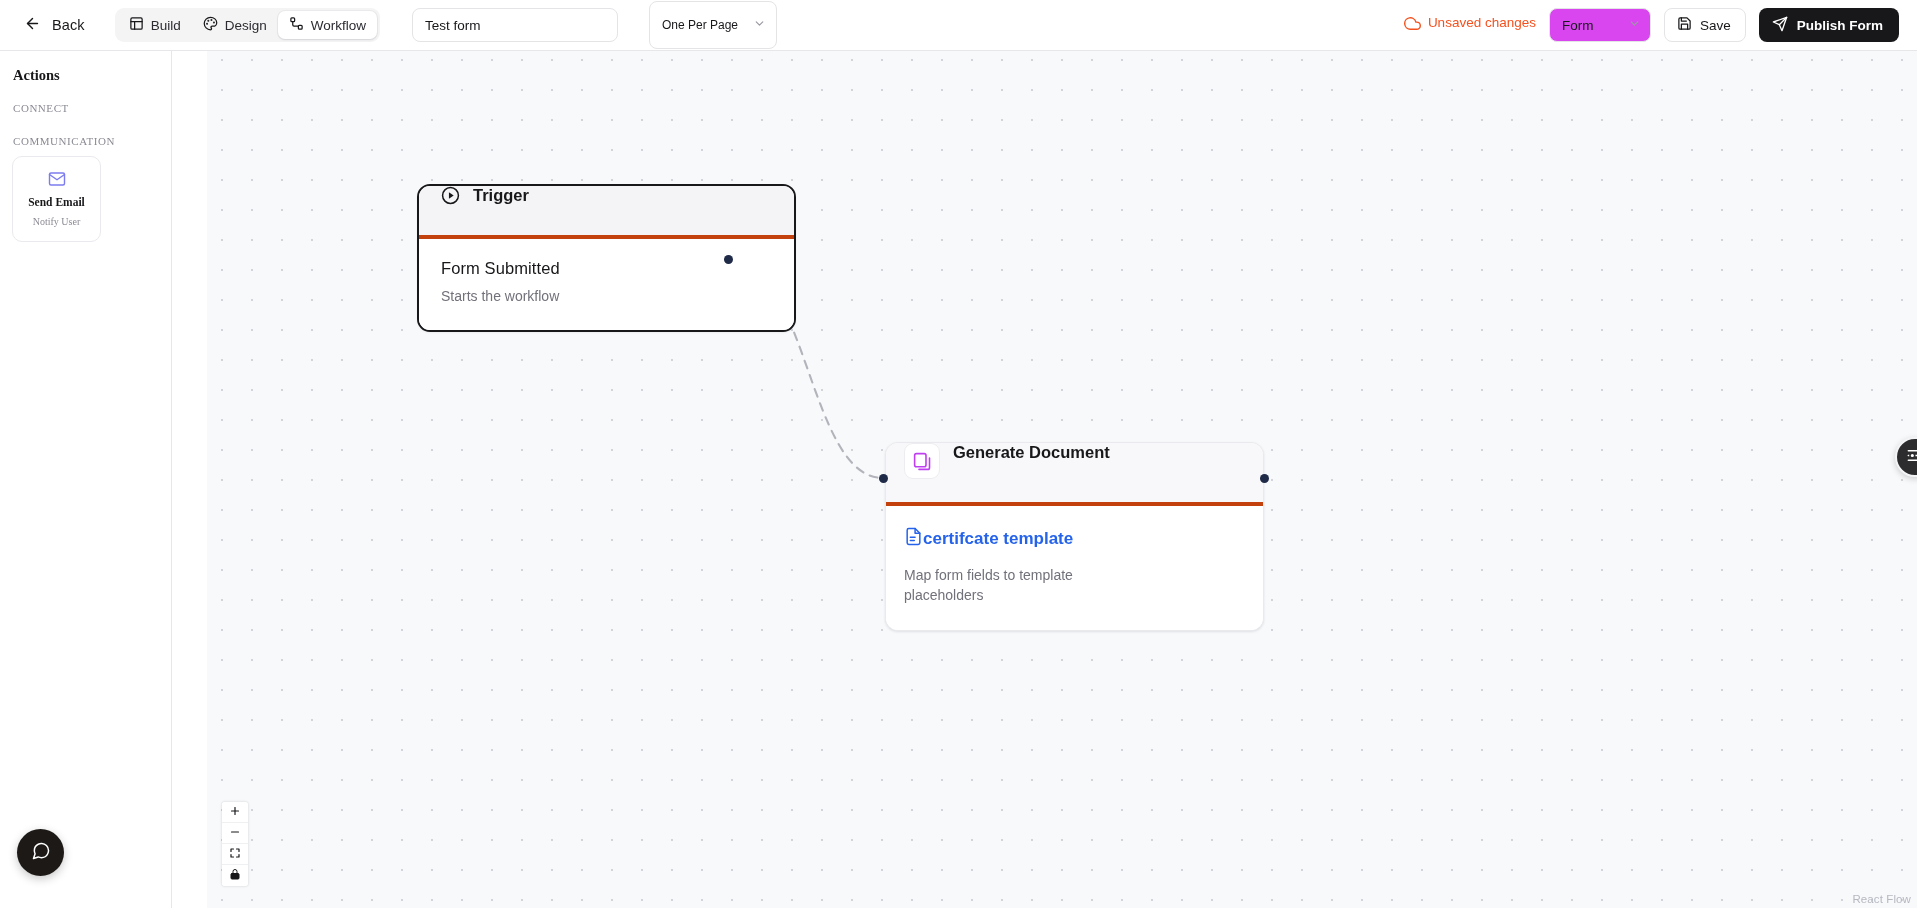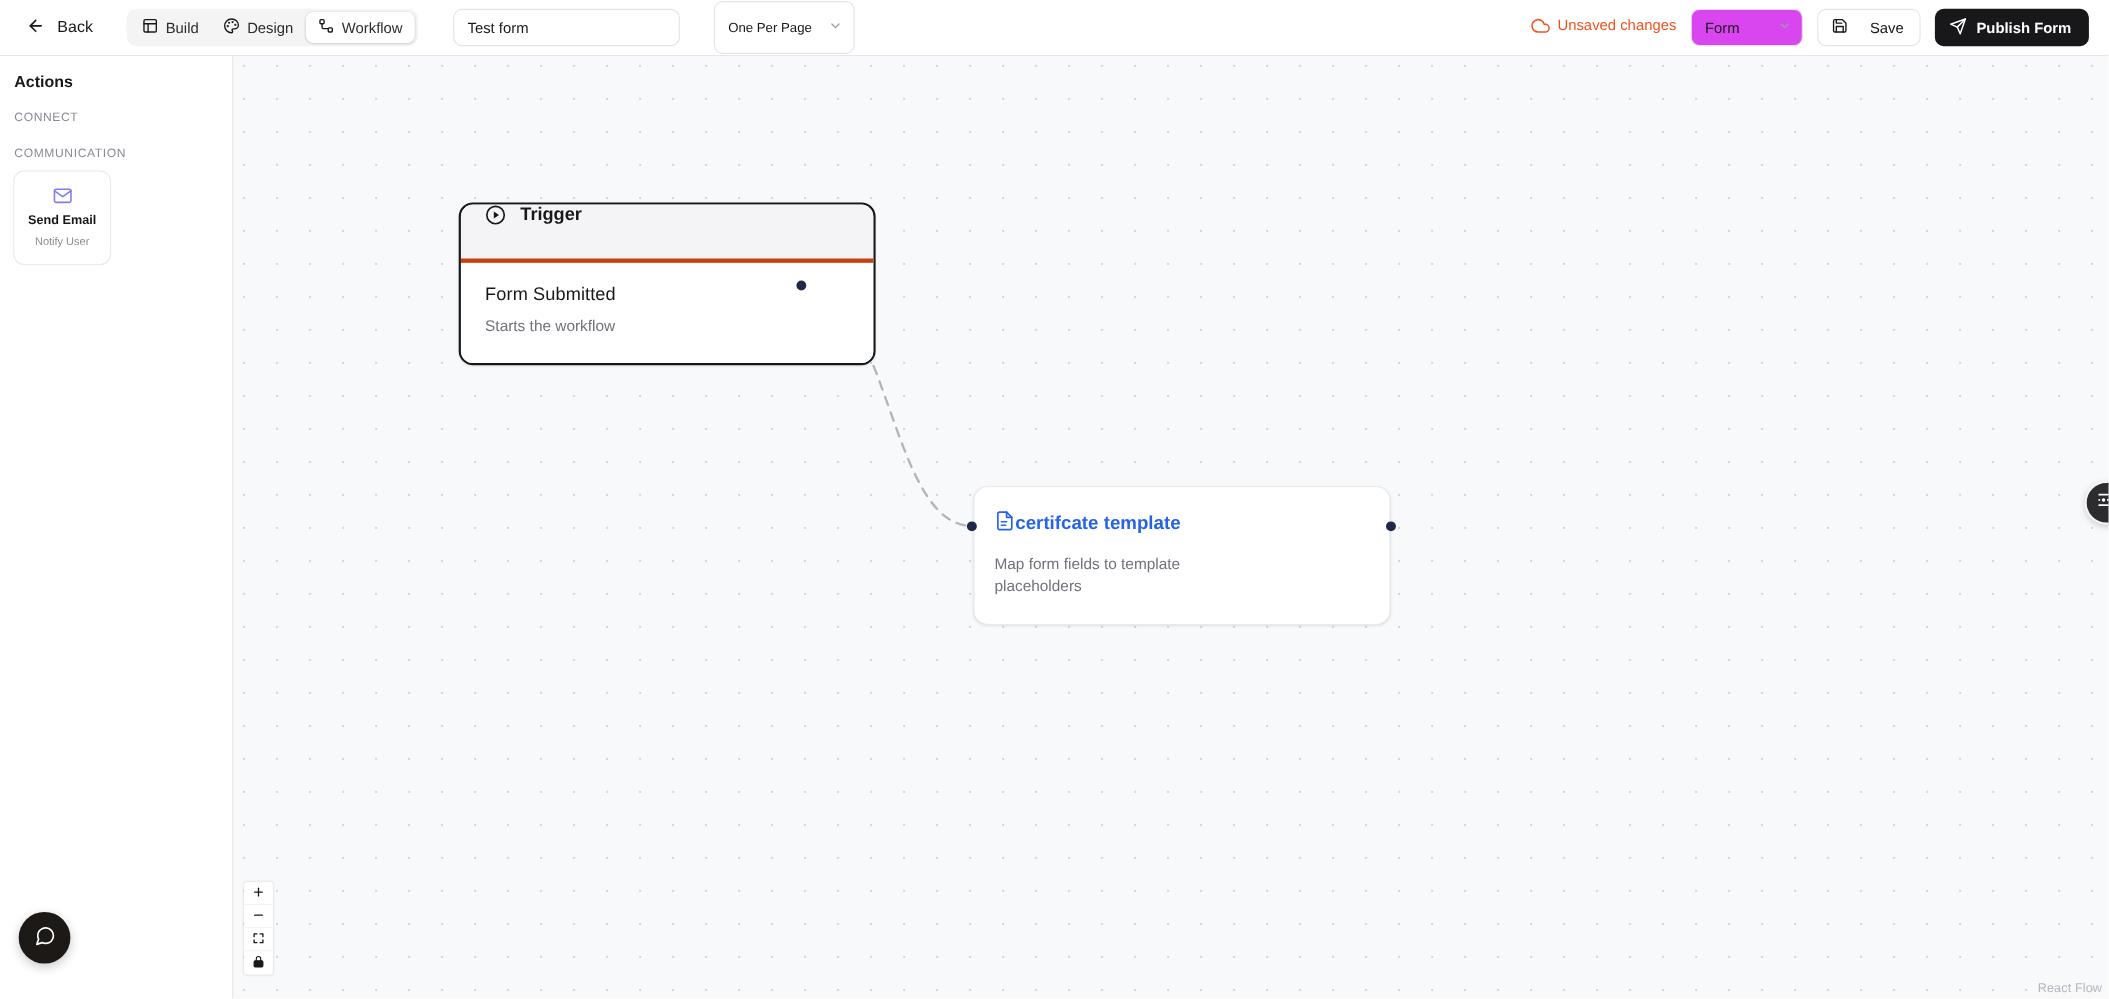--- a/index.html
+++ b/index.html
@@ -102,21 +102,21 @@
     border: 1px solid #e4e4e7;
     border-radius: 8px;
     background: #d946ef;
     display: flex; align-items: center; justify-content: space-between;
     padding: 0 9px 0 12px;
     font-size: 13.5px;
     color: #18181b;
     cursor: pointer;
   }
   .save-btn {
-    display: flex; align-items: center; gap: 20px;
+    display: flex; align-items: center; gap: 8px;
     height: 34px; padding: 0 14px 0 12px;
     border: 1px solid #e4e4e7;
     border-radius: 8px;
     background: #ffffff;
     font-size: 13.5px; font-weight: 500;
     color: #18181b;
     cursor: pointer;
     font-family: inherit;
   }
   .publish-btn {
@@ -128,25 +128,26 @@
     font-size: 13.5px; font-weight: 600;
     color: #ffffff;
     cursor: pointer;
     font-family: inherit;
   }
 
   
   .sidebar {
     position: absolute;
     top: 51px; left: 0;
-    width: 212px; height: 857px;
+    width: 172px; height: 857px;
     background: #ffffff;
     border-right: 1px solid #e7e7ea;
     padding: 16px 12px;
     z-index: 30;
+    font-family: Liberation Serif, serif;
   }
   .sidebar-title {
     font-size: 14.5px; font-weight: 700;
     color: #18181b;
     margin: 0 0 18px 1px;
   }
   .sb-group-label {
     font-size: 11px;
     letter-spacing: .55px;
     color: #8a8a94;
@@ -451,20 +452,29 @@
         <span class="node-head-title">Trigger</span>
       </div>
       <div class="node-body">
         <div class="node-body-title">Form Submitted</div>
         <div class="node-body-sub">Starts the workflow</div>
       </div>
     </div>
     <div class="handle" style="left:517px; top:204px;"></div>
 
     <div class="node node-gendoc">
+      <div class="node-head">
+        <span class="gd-icon-box">
+          <svg width="21" height="21" viewBox="0 0 24 24" fill="none" stroke="#bf40f0" stroke-width="1.85" stroke-linecap="round" stroke-linejoin="round">
+            <rect x="3" y="3" width="13" height="15" rx="2"></rect>
+            <path d="M8 21h10a2 2 0 0 0 2-2V8"></path>
+          </svg>
+        </span>
+        <span class="node-head-title">Generate Document</span>
+      </div>
       <div class="node-body">
         <div class="gd-link">
           <span>
             <svg width="19" height="19" viewBox="0 0 24 24" fill="none" stroke="#2563eb" stroke-width="1.9" stroke-linecap="round" stroke-linejoin="round">
               <path d="M14 2H6a2 2 0 0 0-2 2v16a2 2 0 0 0 2 2h12a2 2 0 0 0 2-2V8z"></path>
               <polyline points="14 2 14 8 20 8"></polyline>
               <line x1="8" y1="13" x2="14" y2="13"></line>
               <line x1="8" y1="17" x2="13" y2="17"></line>
             </svg>
           </span>

